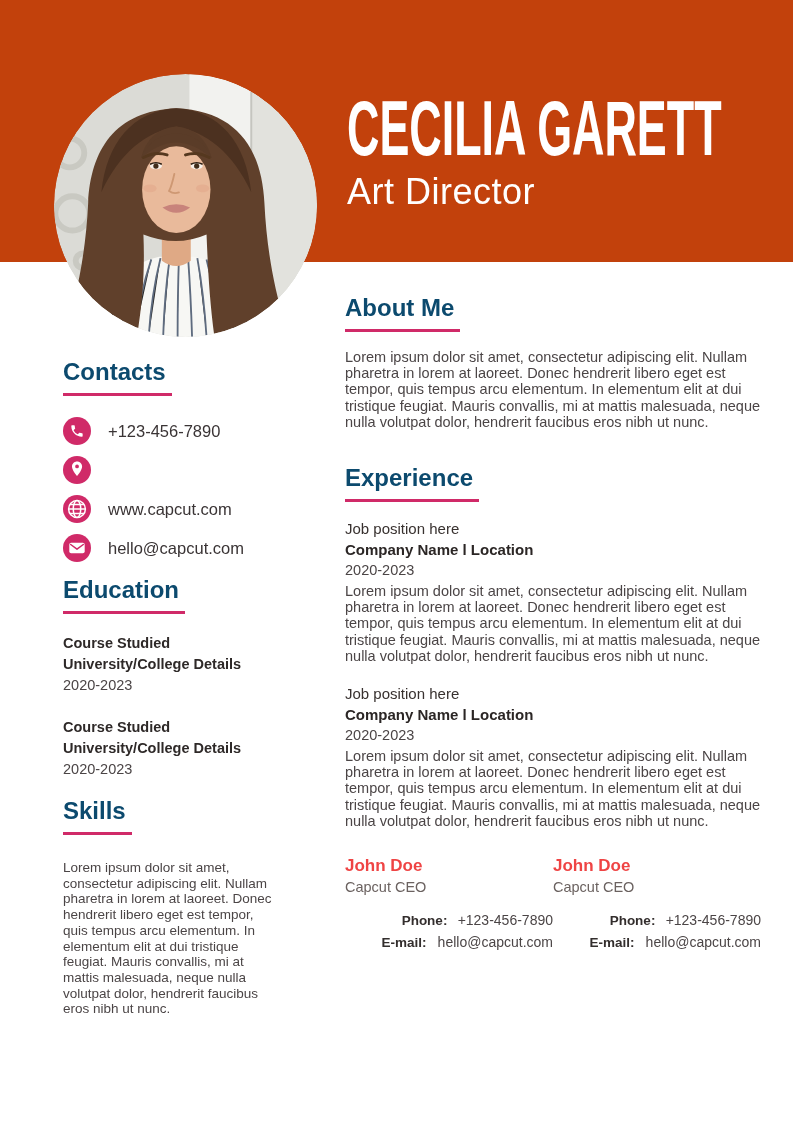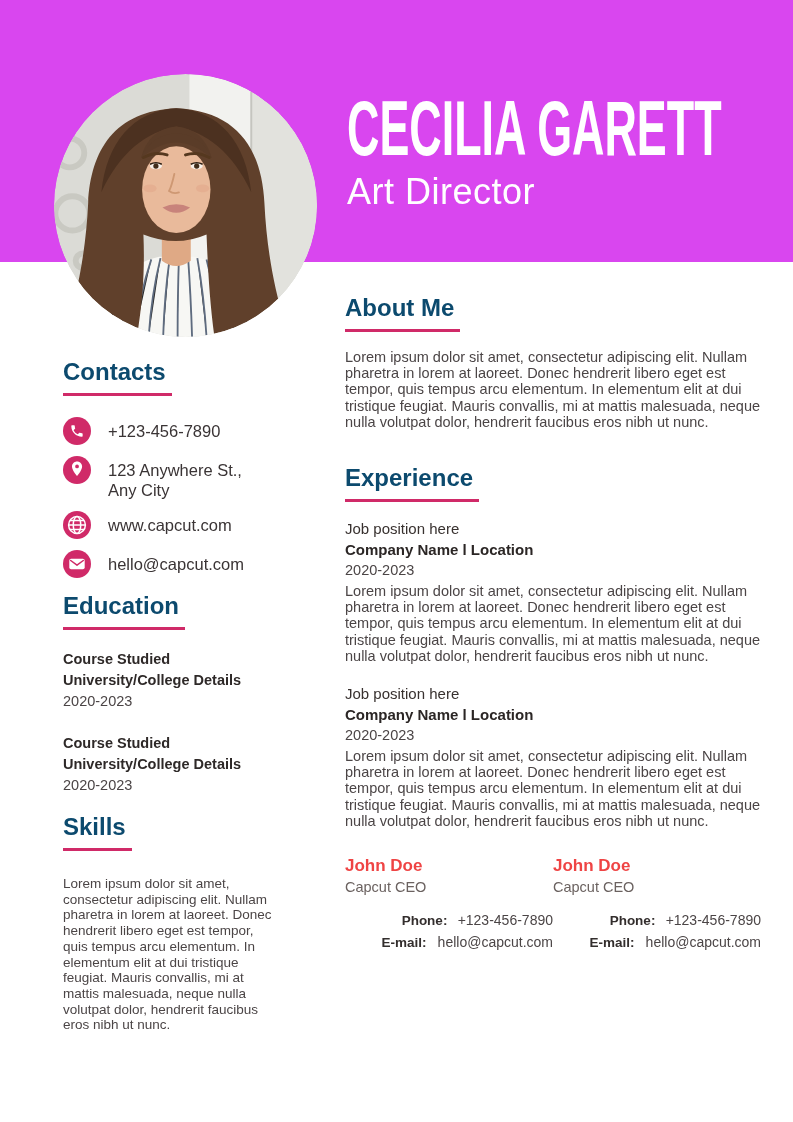--- a/index.html
+++ b/index.html
@@ -3,21 +3,21 @@
 <meta charset="utf-8">
 <style>
   * { margin:0; padding:0; box-sizing:border-box; }
   html,body { background:#e9e9e9; }
   .page {
     position:relative; width:793px; height:1122px; margin:0 auto;
     background:#ffffff; overflow:hidden;
     font-family:"Liberation Sans", sans-serif; color:#4b4546;
   }
   
-  .band { position:absolute; top:0; left:0; width:793px; height:262px; background:#d946ef; }
+  .band { position:absolute; top:0; left:0; width:793px; height:262px; background:#c2410c; }
   .name-block { position:absolute; left:347px; top:90px; width:440px; }
   .full-name {
     color:#ffffff; font-weight:700; font-size:78px; line-height:76px;
     letter-spacing:0px; white-space:nowrap; display:inline-block;
     transform:scaleX(0.575); transform-origin:left top;
   }
   .job-title { color:#ffffff; font-weight:400; font-size:36px; line-height:40px; margin-top:6px; letter-spacing:0.5px; }
   
   .photo { position:absolute; left:54px; top:74px; width:263px; height:263px; border-radius:50%; overflow:hidden; }
   .photo svg { display:block; width:100%; height:100%; }
@@ -158,22 +158,20 @@
           </span>
           <span class="contact-text">+123-456-7890</span>
         </div>
         <div class="contact-row">
           <span class="contact-icon">
             <svg viewBox="0 0 24 24">
                 <circle cx="12" cy="12" r="12" fill="#d02a68"></circle>
                 <path transform="translate(4.6,3.4) scale(0.62)" fill-rule="evenodd" d="M12 2C8.13 2 5 5.13 5 9c0 5.25 7 13 7 13s7-7.75 7-13c0-3.87-3.13-7-7-7zm0 9.6a2.6 2.6 0 1 1 0-5.2 2.6 2.6 0 0 1 0 5.2z" fill="#ffffff"></path>
               </svg>
           </span>
-          <span class="contact-text">123 Anywhere St.,
-Any City</span>
         </div>
         <div class="contact-row">
           <span class="contact-icon">
             <svg viewBox="0 0 24 24">
                 <circle cx="12" cy="12" r="12" fill="#d02a68"></circle>
                 <g stroke="#ffffff" stroke-width="1.3" fill="none">
                   <circle cx="12" cy="12" r="7.2"></circle>
                   <ellipse cx="12" cy="12" rx="3.2" ry="7.2"></ellipse>
                   <line x1="4.8" y1="12" x2="19.2" y2="12"></line>
                   <path d="M5.9 8.2h12.2M5.9 15.8h12.2"></path>

